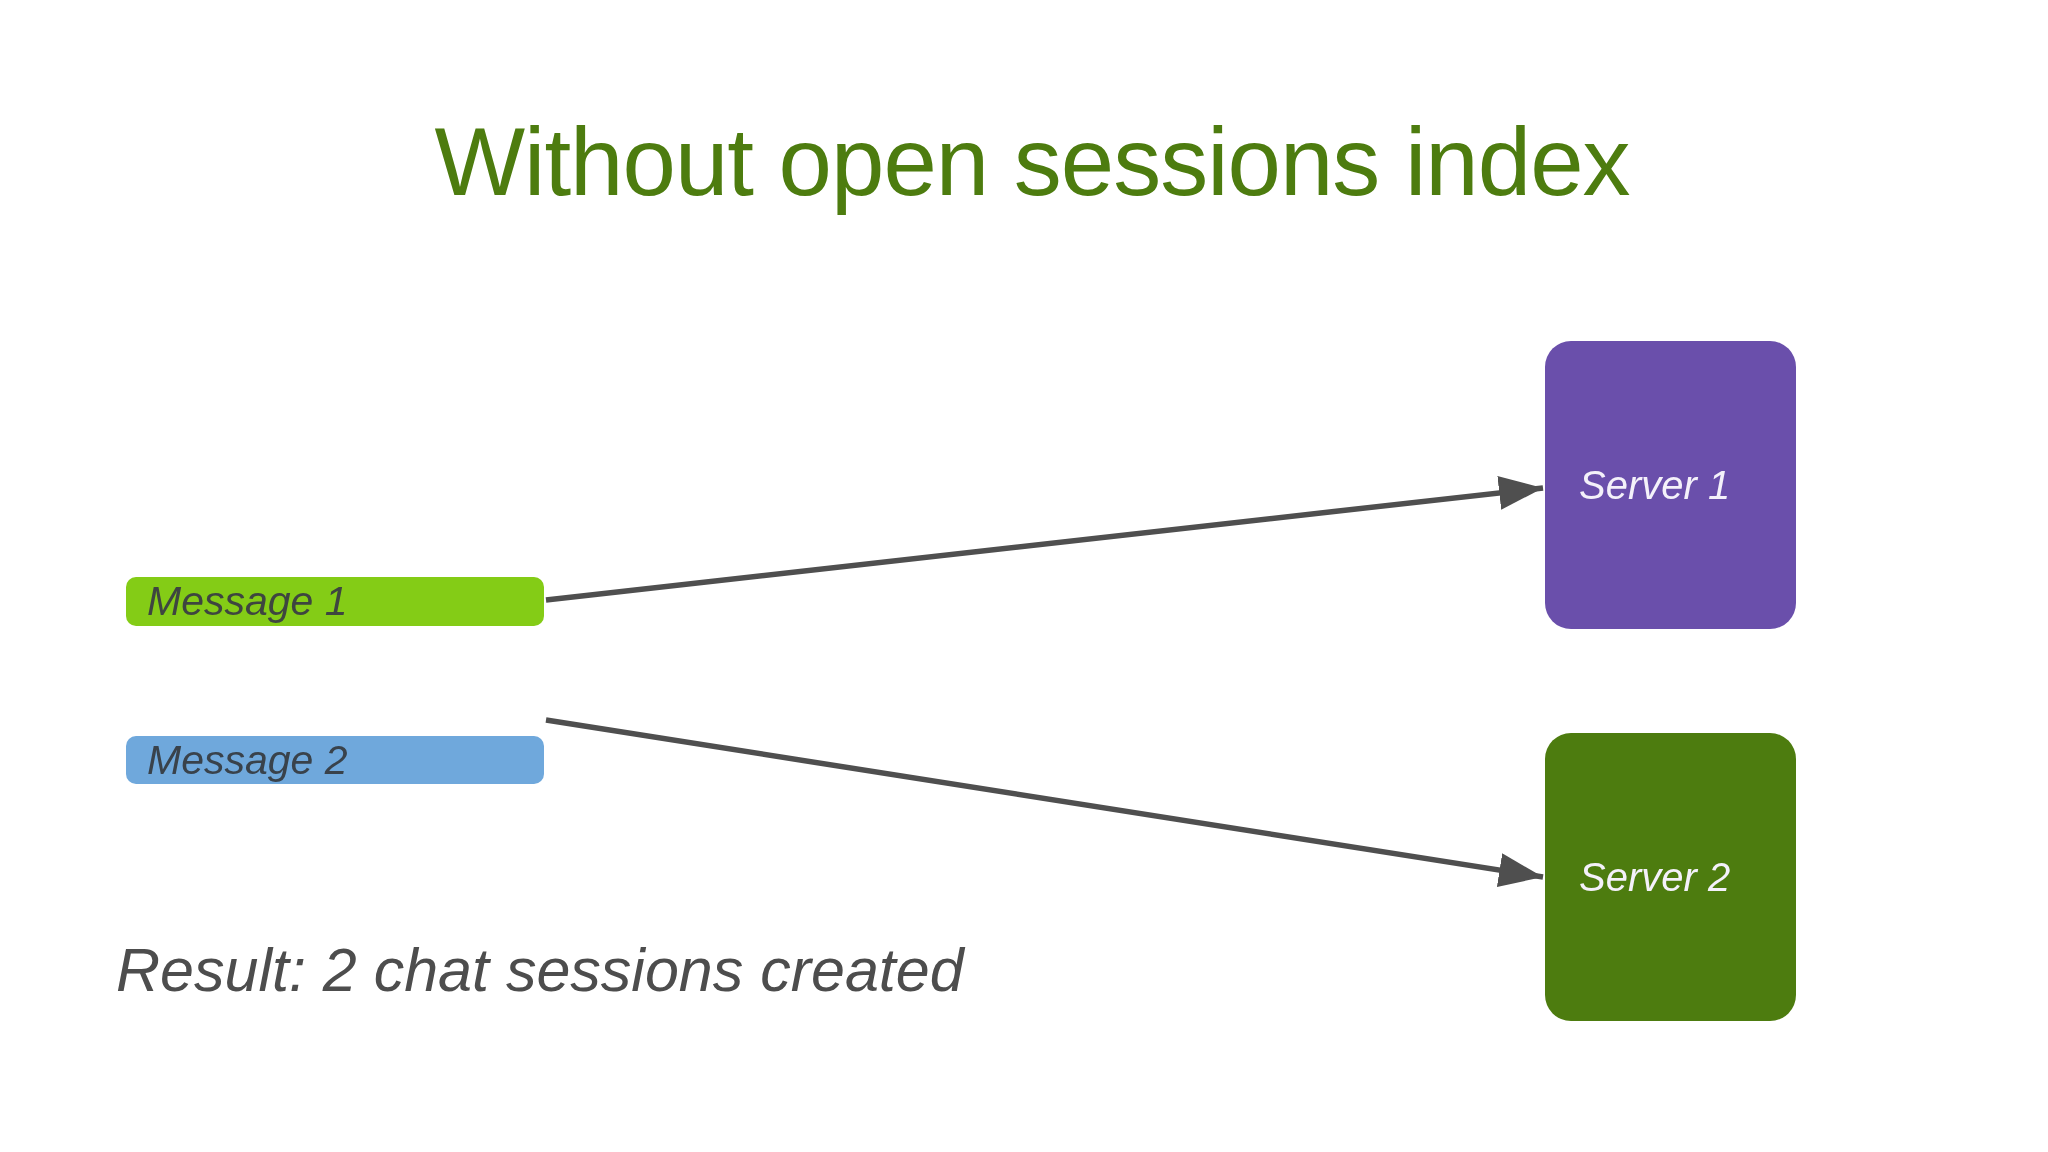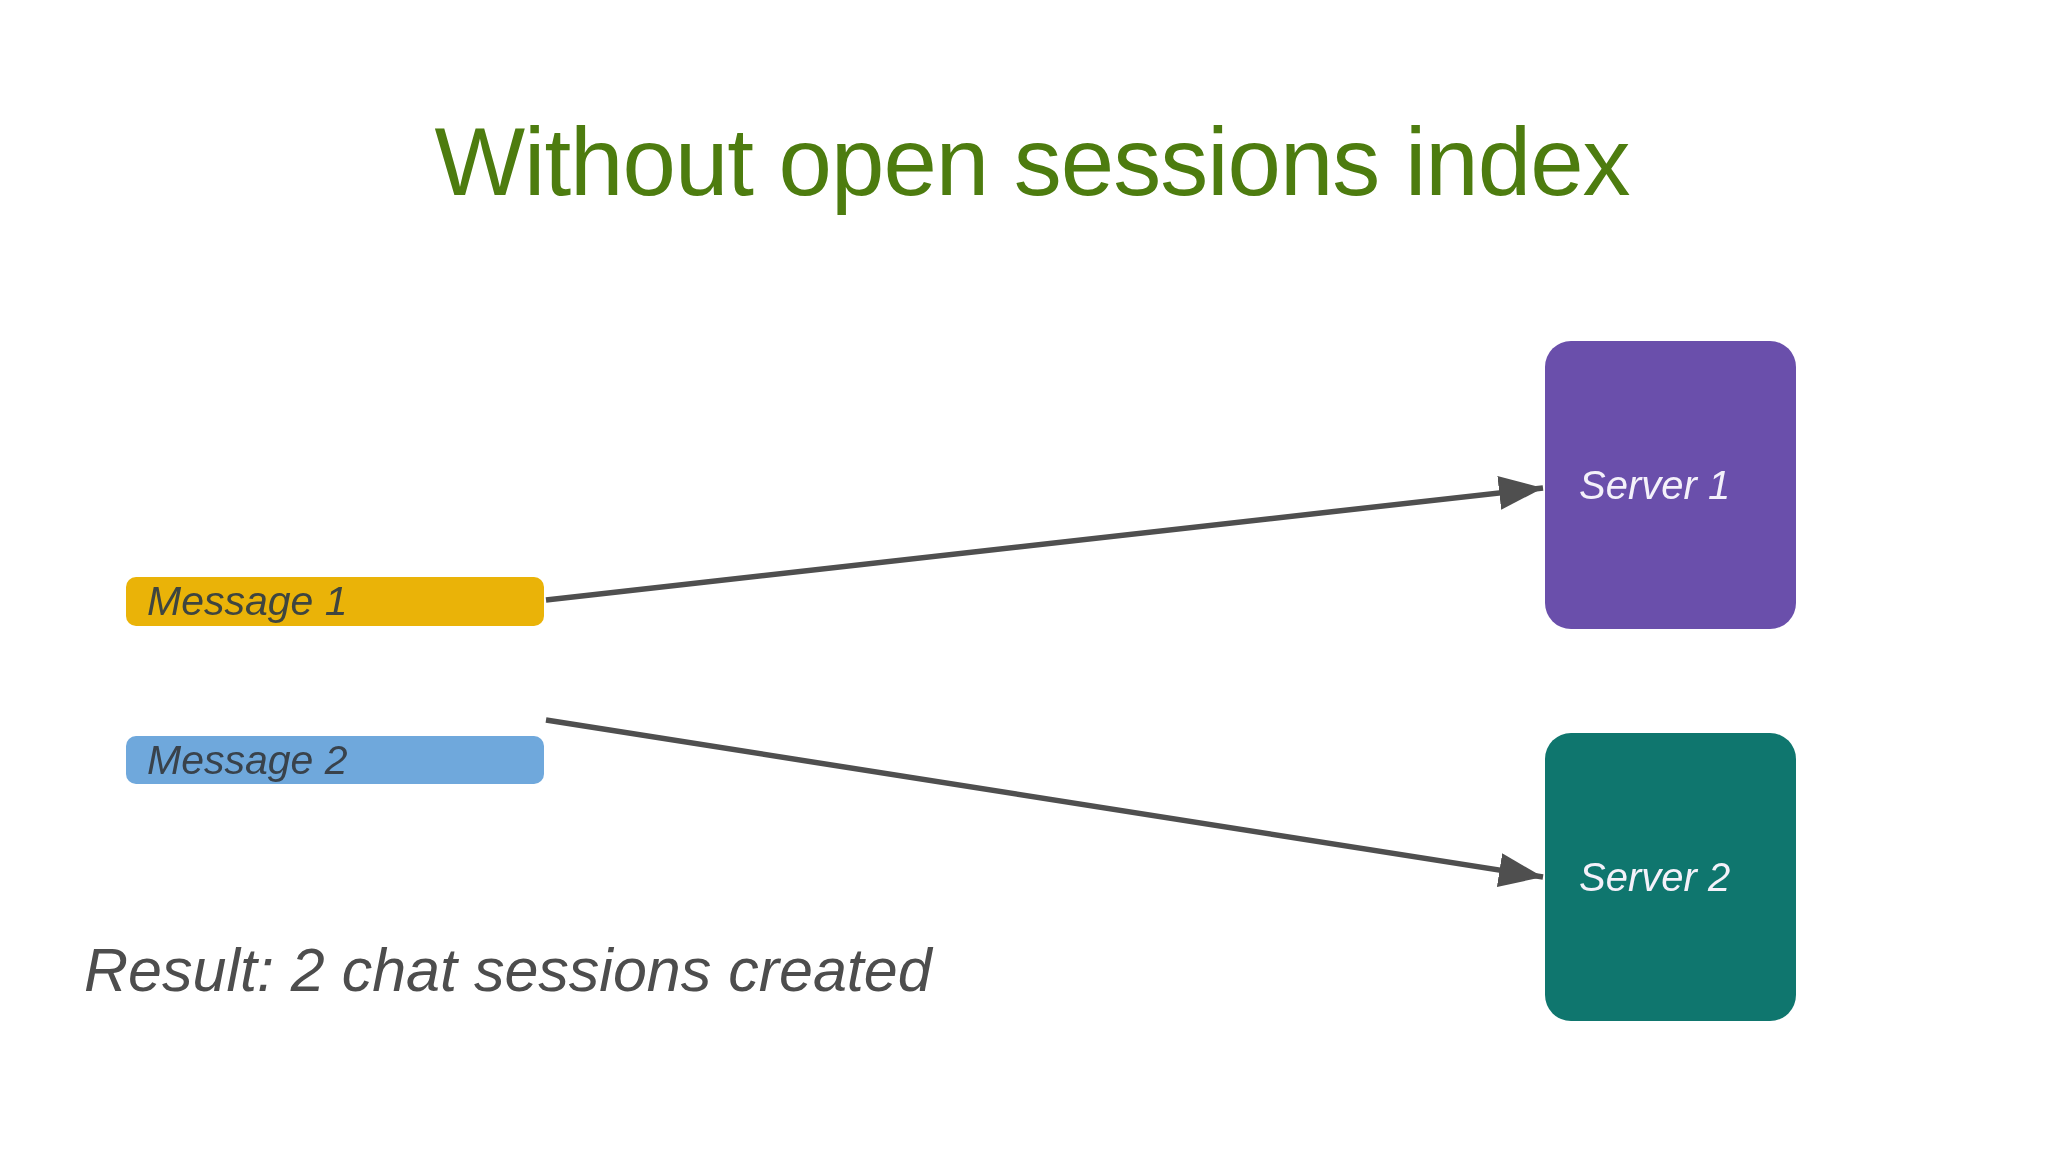--- a/index.html
+++ b/index.html
@@ -65,21 +65,21 @@
     height: 288px;
     border-radius: 26px;
     padding-left: 34px;
     font-size: 40px;
     font-weight: 400;
   }
   .server1 { top: 341px; }
   .server2 { top: 733px; }
   .caption {
     position: absolute;
-    left: 84px;
+    left: 116px;
     top: 938px;
     margin: 0;
     font-size: 61px;
     font-style: italic;
     font-weight: 300;
     line-height: 1.05;
     color: #4d4d4d;
     letter-spacing: 0px;
   }
 </style>
@@ -93,31 +93,31 @@
   <svg class="arrows" viewBox="0 0 2048 1152" xmlns="http://www.w3.org/2000/svg">
     <defs>
       <marker id="ah" markerUnits="userSpaceOnUse" markerWidth="46" markerHeight="36" refX="44" refY="17" orient="auto">
         <path d="M0,0 L44,17 L0,34 Z" fill="#4f4f4f"></path>
       </marker>
     </defs>
     <line x1="546" y1="600" x2="1543" y2="488" stroke-width="5.5" marker-end="url(#ah)" stroke="#4f4f4f"></line>
     <line x1="546" y1="720" x2="1543" y2="877" stroke-width="5.5" marker-end="url(#ah)" stroke="#4f4f4f"></line>
   </svg>
 
-  <div class="node msg msg1" style="background: #eab308; color: rgb(62, 69, 64);">
+  <div class="node msg msg1" style="background: #84cc16; color: rgb(62, 69, 64);">
     <span>Message 1</span>
   </div>
 
   <div class="node msg msg2" style="background: rgb(111, 168, 220); color: rgb(57, 66, 75); margin-top: 41px;">
     <span>Message 2</span>
   </div>
 
   <div class="node server server1" style="background: rgb(106, 79, 171); color: rgb(244, 241, 250);">
     <span>Server 1</span>
   </div>
 
-  <div class="node server server2" style="background: #0f766e; color: rgb(244, 241, 250);">
+  <div class="node server server2" style="background: #4d7c0f; color: rgb(244, 241, 250);">
     <span>Server 2</span>
   </div>
 
   <p class="caption">Result: 2 chat sessions created</p>
 
 </div>
 
 </body></html>

